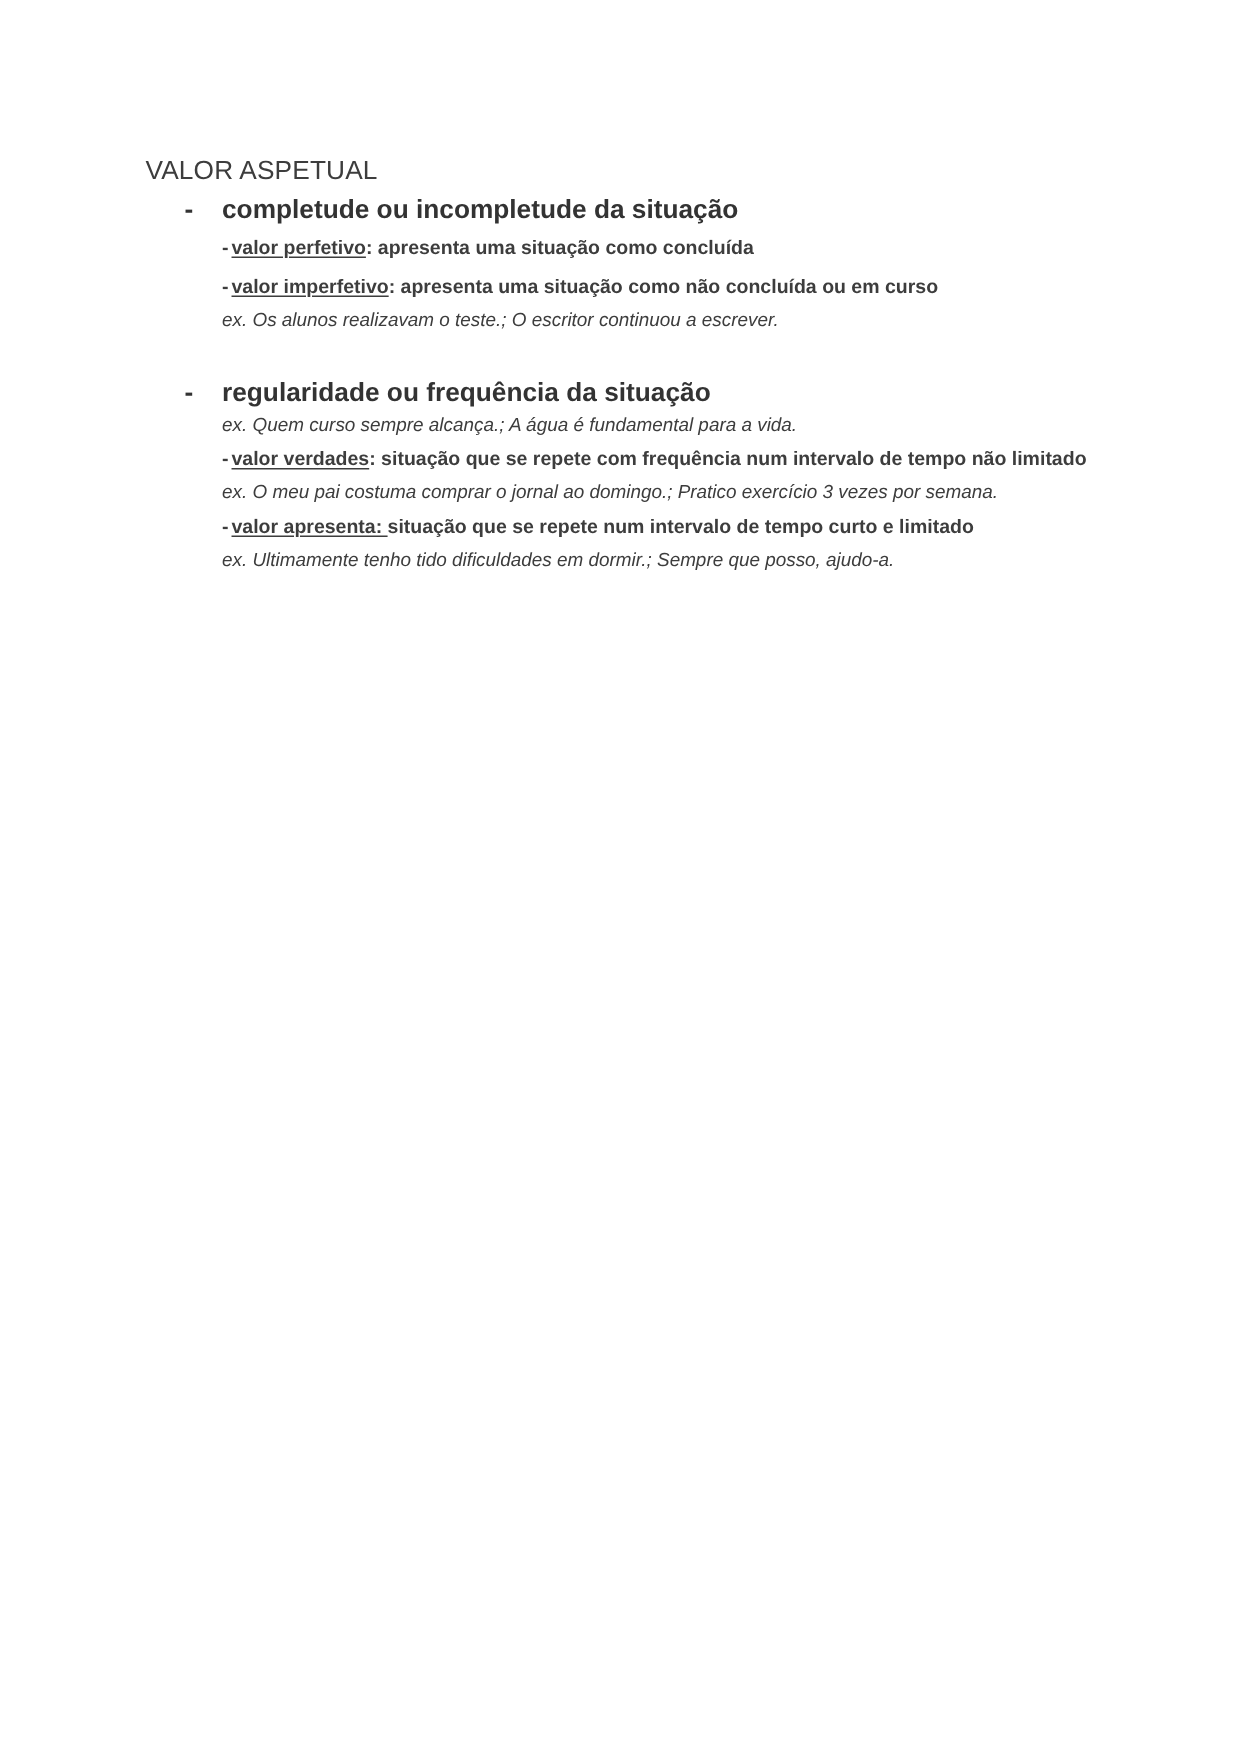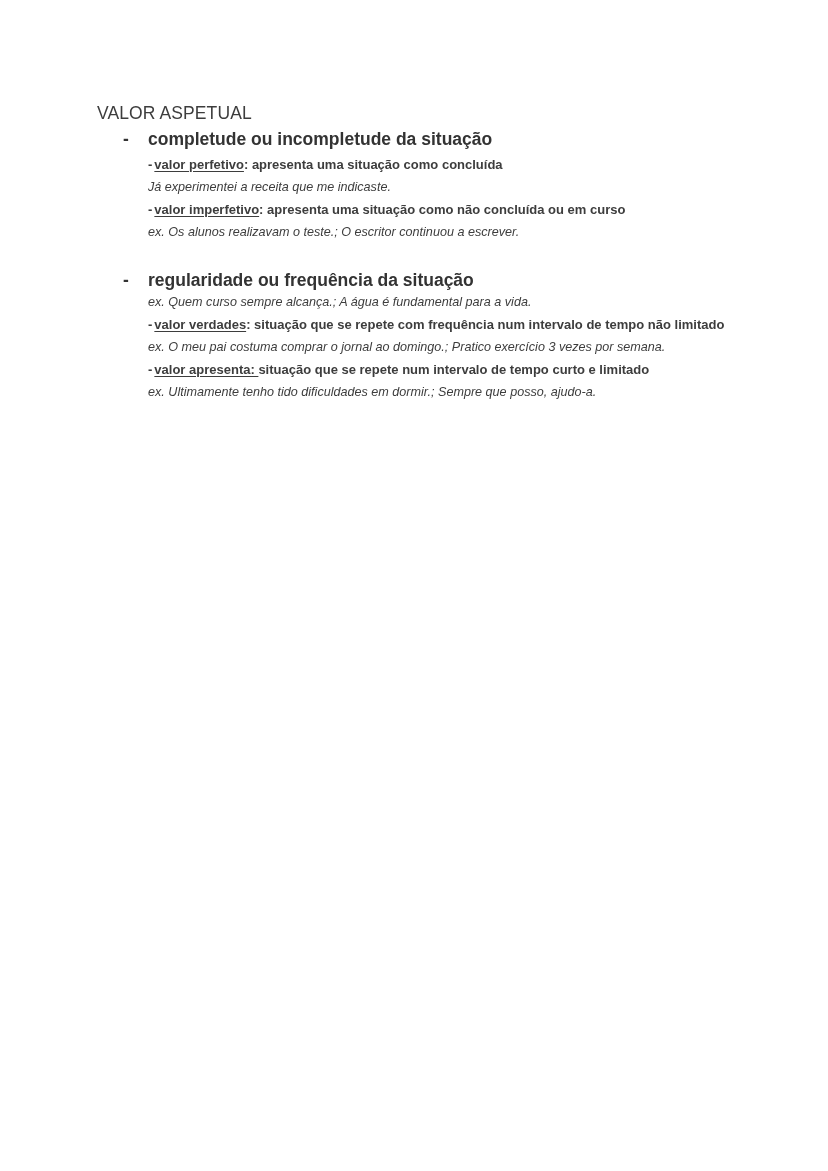--- a/index.html
+++ b/index.html
@@ -113,21 +113,20 @@
       <div class="section-head">
         <span class="marker">-</span>
         <span class="section-label">completude ou incompletude da situação</span>
       </div>
 
       <div class="subitem">
         <div class="subitem-text">
           <span class="dash">-</span><span class="term">valor perfetivo</span><span>:</span><span> apresenta uma situação como concluída</span>
         </div>
       </div>
-      <div class="example">Já experimentei a receita que me indicaste.</div>
 
       <div class="subitem">
         <div class="subitem-text">
           <span class="dash">-</span><span class="term">valor imperfetivo</span><span>:</span><span> apresenta uma situação como não concluída ou em curso</span>
         </div>
       </div>
       <div class="example">ex. Os alunos realizavam o teste.; O escritor continuou a escrever.</div>
     </div>
 
     <div class="section">

